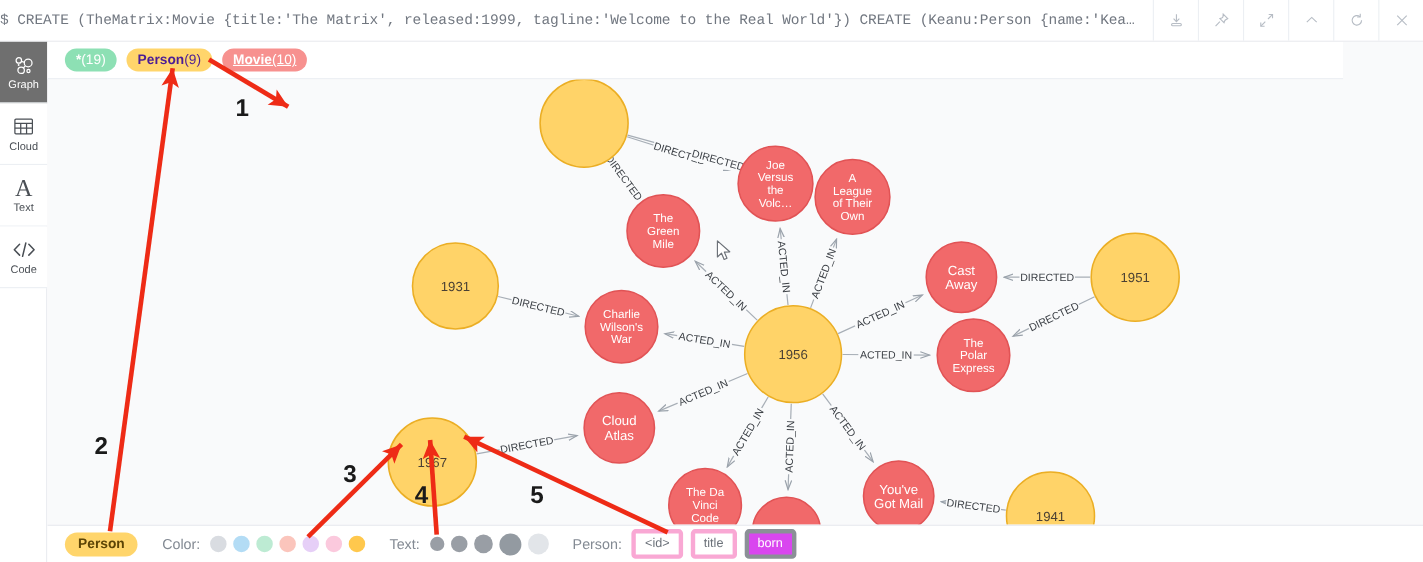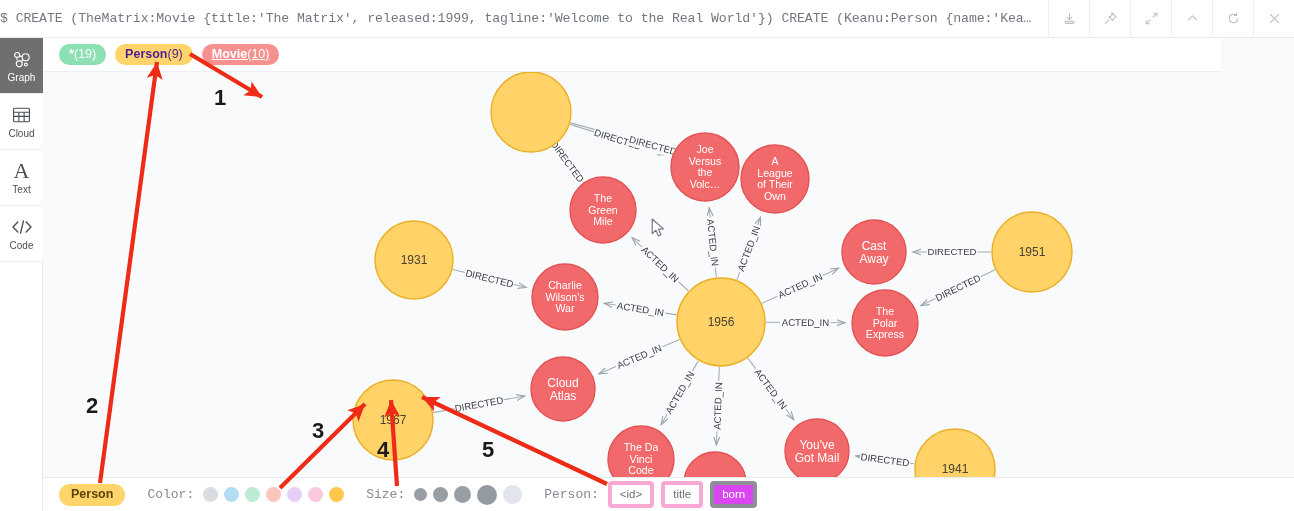--- a/index.html
+++ b/index.html
@@ -97,21 +97,21 @@
     padding-left: 16px;
     gap: 0;
     z-index: 6;
   }
   .ins-chip {
     background: #FFD56B; color: #5c4405;
     border-radius: 11px; padding: 3px 12px 4px;
     font-size: 12.5px; font-weight: bold; line-height: 15px;
     cursor: pointer;
   }
-  .ins-label { font-size: 13px; color: #838a93; margin-left: 22px; margin-right: 9px; font-family: Liberation Mono, monospace; }
+  .ins-label { font-size: 13px; color: #838a93; margin-left: 22px; margin-right: 9px; }
   .swatches { display: flex; align-items: center; gap: 6px; }
   .sw { width: 15px; height: 15px; border-radius: 50%; cursor: pointer; }
   .sizes { display: flex; align-items: center; gap: 6px; }
   .sz { border-radius: 50%; cursor: pointer; }
   .caps { display: flex; align-items: center; gap: 7px; }
   .cap {
     font-size: 11.5px; line-height: 14px;
     padding: 2px 8px 3px;
     border-radius: 4px;
     border: 4px solid #f9a8d4;
@@ -430,21 +430,21 @@
       <span class="ins-label">Color:</span>
       <div class="swatches" id="swatches">
           <div class="sw" style="background: rgb(217, 220, 225);"></div>
           <div class="sw" style="background: rgb(179, 220, 245);"></div>
           <div class="sw" style="background: rgb(189, 235, 211);"></div>
           <div class="sw" style="background: rgb(251, 197, 188);"></div>
           <div class="sw" style="background: rgb(230, 207, 247);"></div>
           <div class="sw" style="background: rgb(251, 201, 221);"></div>
           <div class="sw" style="background: rgb(255, 200, 77);"></div>
         </div>
-      <span class="ins-label">Size:</span>
+      <span class="ins-label">Text:</span>
       <div class="sizes" id="sizes">
           <div class="sz" style="width: 13px; height: 13px; background: rgb(153, 158, 165);"></div>
           <div class="sz" style="width: 15px; height: 15px; background: rgb(153, 158, 165);"></div>
           <div class="sz" style="width: 17px; height: 17px; background: rgb(153, 158, 165);"></div>
           <div class="sz" style="width: 20px; height: 20px; background: rgb(147, 154, 161);"></div>
           <div class="sz" style="width: 19px; height: 19px; background: rgb(226, 229, 233);"></div>
         </div>
       <span class="ins-label">Person:</span>
       <div class="caps" id="caps">
           <div class="cap">&lt;id&gt;</div>

